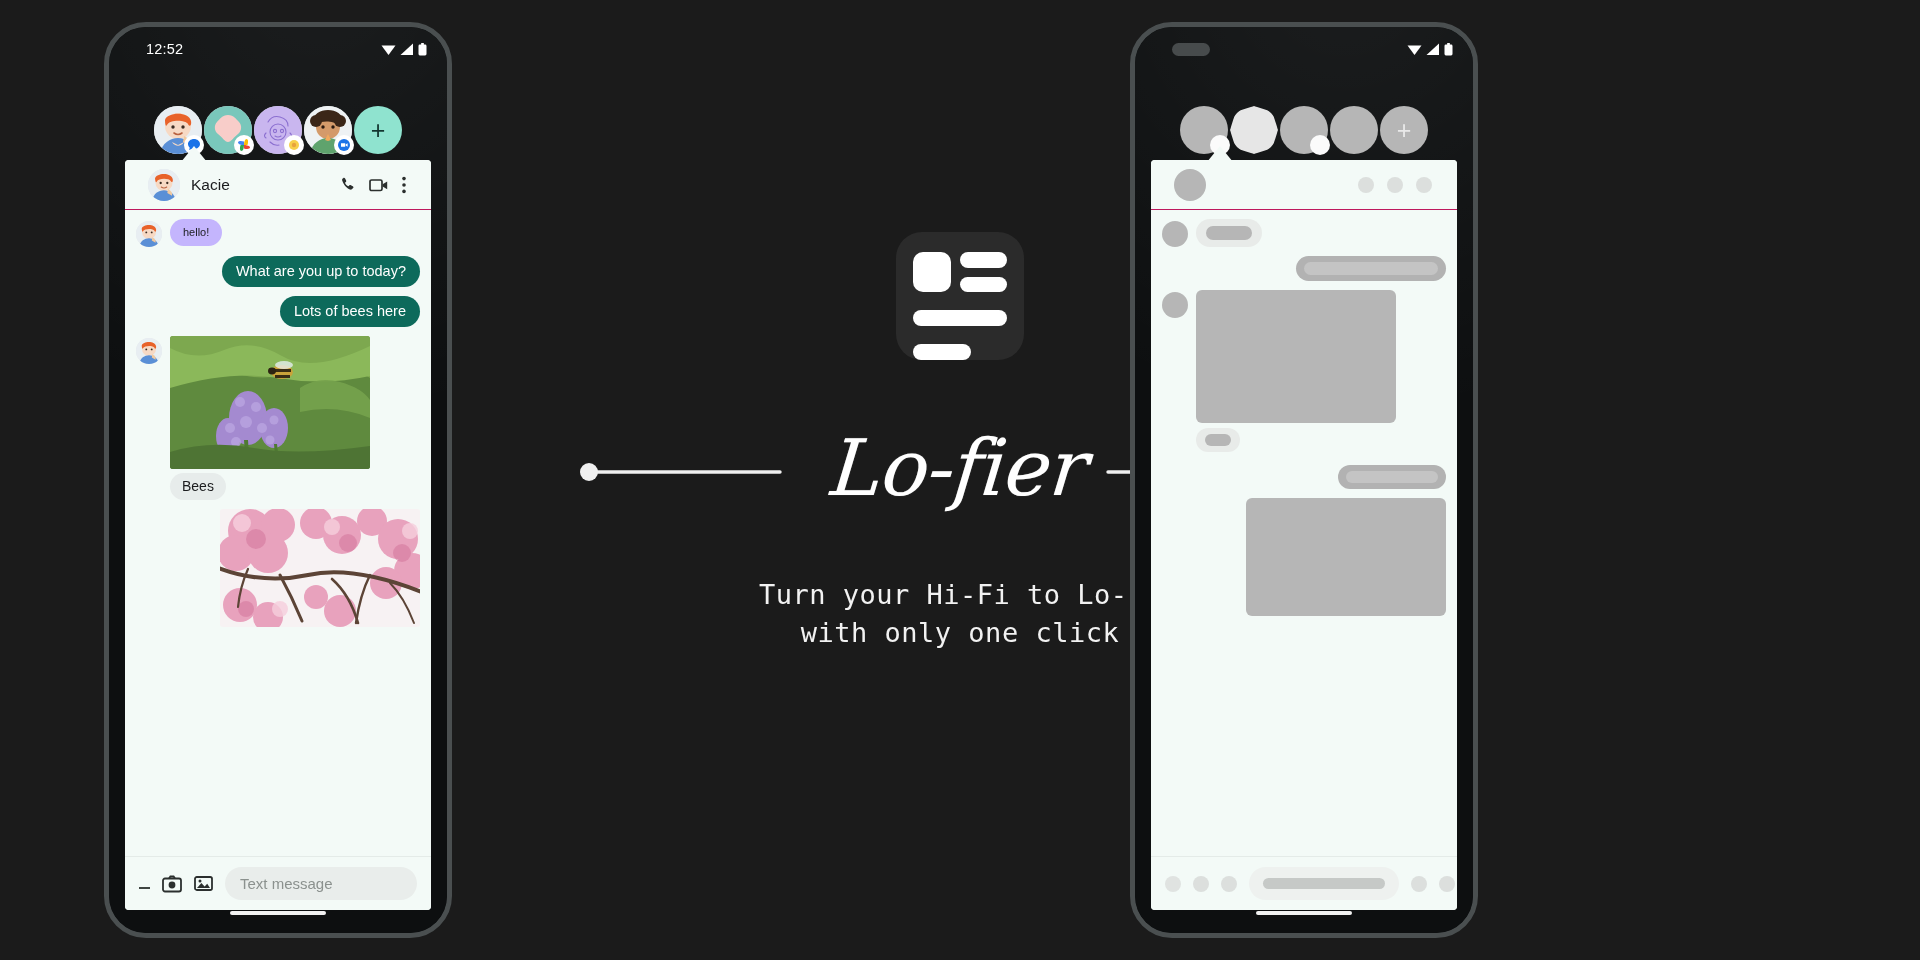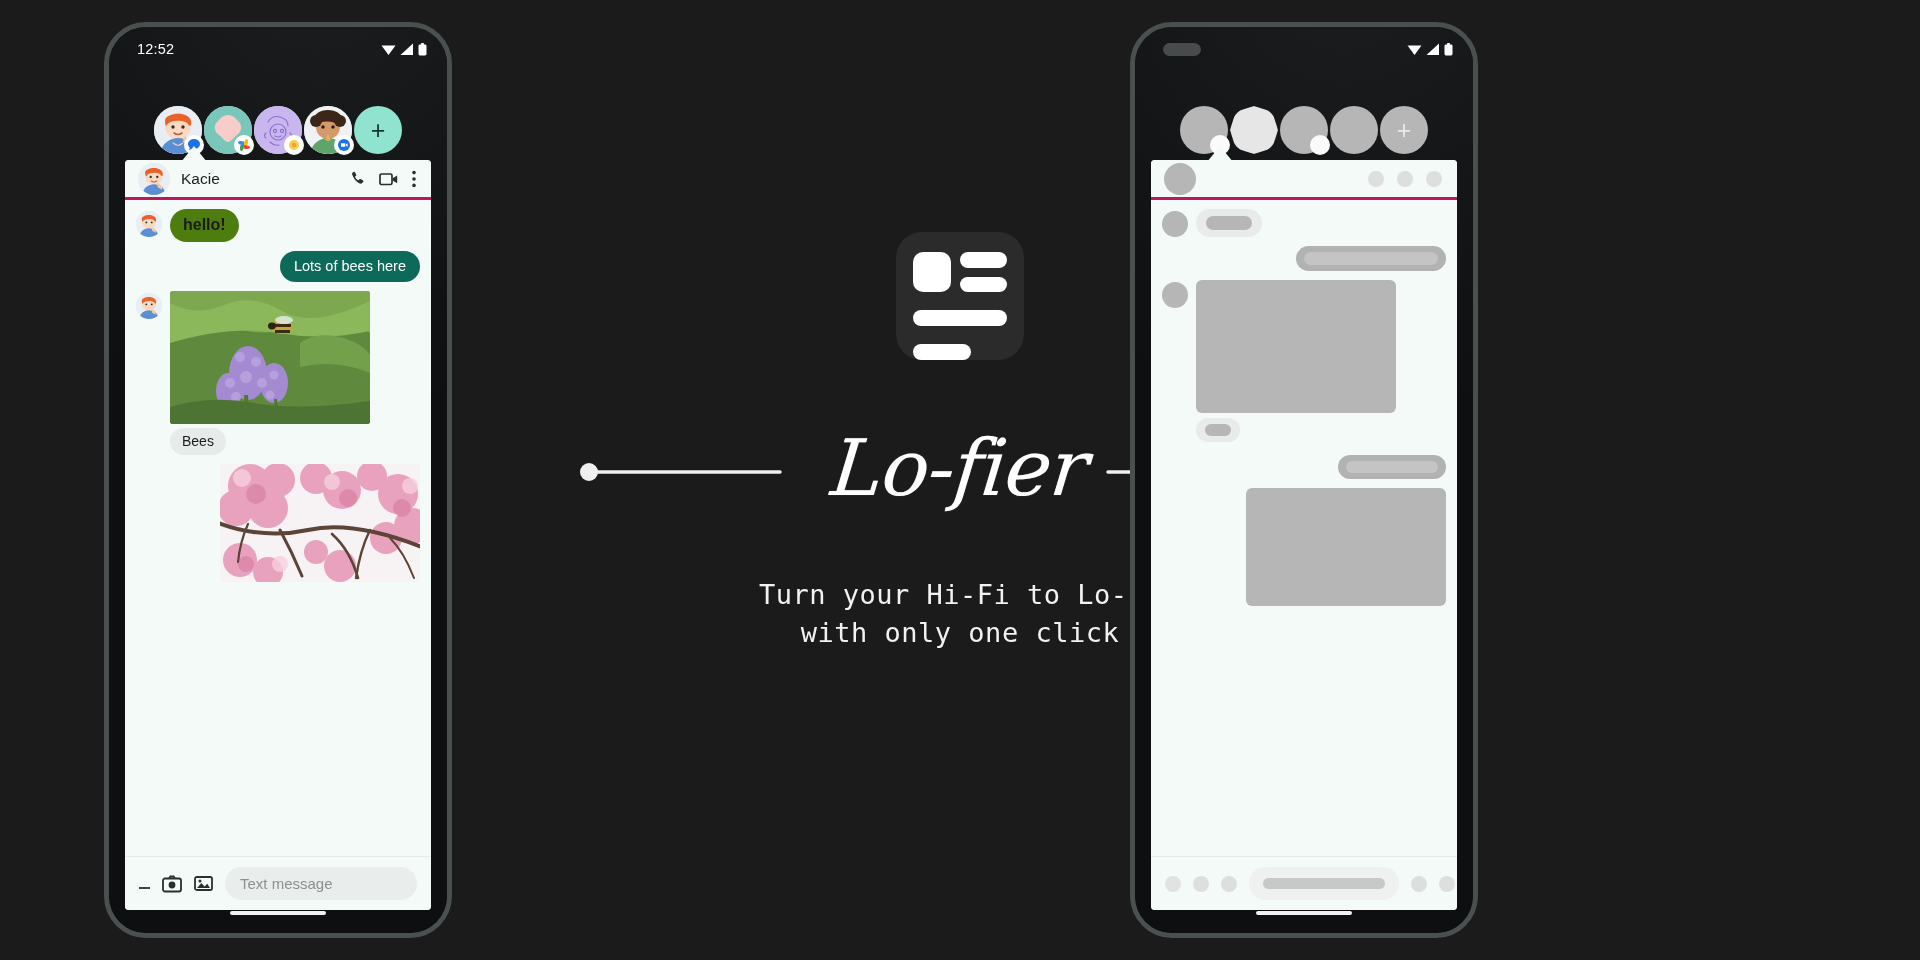--- a/index.html
+++ b/index.html
@@ -32,21 +32,21 @@
   }
   .screen::after{
     content:"";
     position:absolute; inset:0;
     background: radial-gradient(circle at 62% -6%, rgba(255,255,255,.06), rgba(255,255,255,0) 46%);
     pointer-events:none;
   }
 
   
   .statusbar {
-    position: absolute; top: 0; left: 8px; right: 0; height: 44px;
+    position: absolute; top: 0; left: 17px; right: 0; height: 44px;
     display: flex; align-items: center; justify-content: space-between;
     padding: 0 20px; z-index: 6;
   }
   .clock { color: #fff; font-size: 14.5px; letter-spacing: .2px; }
   .clock-ph { width: 38px; height: 13px; border-radius: 7px; background: #474b4c; }
   .sysicons { display: flex; align-items: center; gap: 4px; }
   .sysicons svg { display: block; }
 
   
   .bubblerow {
@@ -87,44 +87,43 @@
     width: 0; height: 0;
     border-left: 13px solid transparent;
     border-right: 13px solid transparent;
     border-bottom: 16px solid #f3faf7;
     z-index: 5;
   }
   .phone.right .pointer { left: 72px; background: none; border-bottom-color: #f3faf7; }
 
   
   .chathead {
-    height: 40px; flex: none;
+    height: 50px; flex: none;
     display: flex; align-items: center; gap: 11px;
-    padding: 0 13px;
-    border-bottom: 3px solid #be185d;
+    padding: 0 23px;
+    border-bottom: 1px solid #be185d;
     background: #f3faf7;
   }
   .chathead .ava { width: 32px; height: 32px; border-radius: 50%; overflow: hidden; background:#e3e7ea; flex:none; }
   .chathead .nm { font-size: 15.5px; color: #1b1c1e; flex: 1; }
   .chathead .acts { display: flex; align-items: center; gap: 13px; padding-right: 2px; }
   .chathead .acts svg { display: block; }
   .nm-ph { width: 42px; height: 15px; border-radius: 8px; background: #c9cdcb; }
   .act-ph { width: 16px; height: 16px; border-radius: 50%; background: #dcdfdd; }
 
   
   .msgs { flex: 1; overflow: hidden; padding: 9px 11px 4px 11px; }
   .row { display: flex; align-items: flex-start; gap: 8px; margin-bottom: 9px; }
   .row.out { justify-content: flex-end; }
   .mini { width: 26px; height: 26px; border-radius: 50%; overflow: hidden; background:#e4e8ea; flex: none; margin-top: 2px; }
   .mini-ph { background: #b6b6b6; }
   .bubble-in {
-    background: #4d7c0f; color: #1b1c1e;
-    border-radius: 18px; padding: 7px 13px 8px; font-size: 16px;
+    background: #c4b5fd; color: #1b1c1e;
+    border-radius: 18px; padding: 7px 13px 8px; font-size: 11px;
     max-width: 215px;
-    font-weight: bold;
   }
   .bubble-out {
     background: #0d6a5b; color: #ffffff;
     border-radius: 18px; padding: 7px 14px 8px; font-size: 14.5px;
     max-width: 215px;
   }
   .photo { width: 200px; height: 133px; border-radius: 3px; overflow: hidden; display:block; }
   .photo.wide { width: 200px; height: 118px; }
   .caption {
     background: #e7eceb; color: #1b1c1e;
@@ -386,20 +385,23 @@
                 <path d="M5.7 7.7C6.8 3 18.7 2.4 20 8.1c.6 2.7-1 3.3-1.6 1.6-1-2.2-9.7-2.7-11.4.6-.6 1-1.1 0-1.3-2.6z" fill="#e8622a"></path>
                 <path d="M3.2 26c1-6 5.4-8.7 9.8-8.7S21.7 20 22.8 26z" fill="#5a8fd6"></path>
                 <circle cx="10.3" cy="11.4" r=".95" fill="#3a2b22"></circle>
                   <circle cx="15.7" cy="11.4" r=".95" fill="#3a2b22"></circle>
                 <path d="M16.3 16.3c2.2 1 3.8 3.2 3.3 5.4l-3.8-2.2z" fill="#f2c99f"></path>
               </svg>
             </span>
             <span class="bubble-in">hello!</span>
           </div>
 
+          <div class="row out">
+            <span class="bubble-out">What are you up to today?</span>
+          </div>
 
           <div class="row out">
             <span class="bubble-out">Lots of bees here</span>
           </div>
 
           <div class="row">
             <span class="mini">
               <svg viewBox="0 0 26 26" width="26" height="26">
                 <rect width="26" height="26" fill="#e8eef2"></rect>
                 <circle cx="13" cy="11" r="7" fill="#f7d9c4"></circle>

